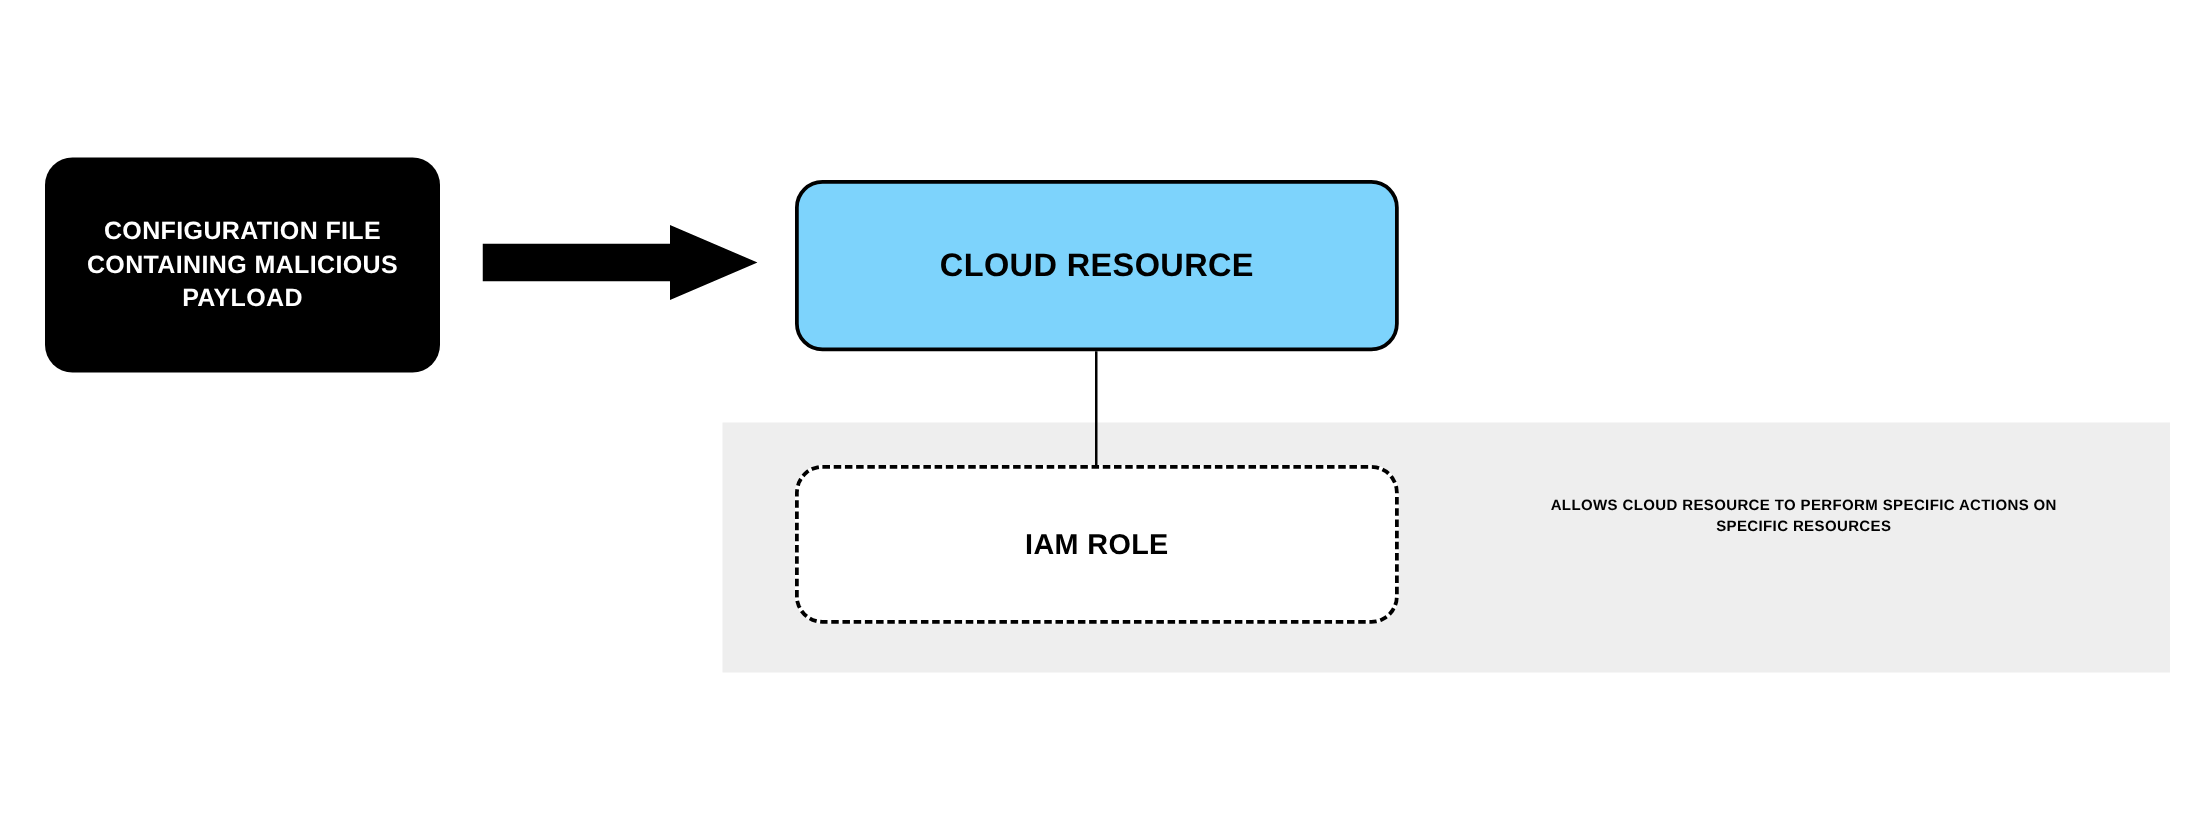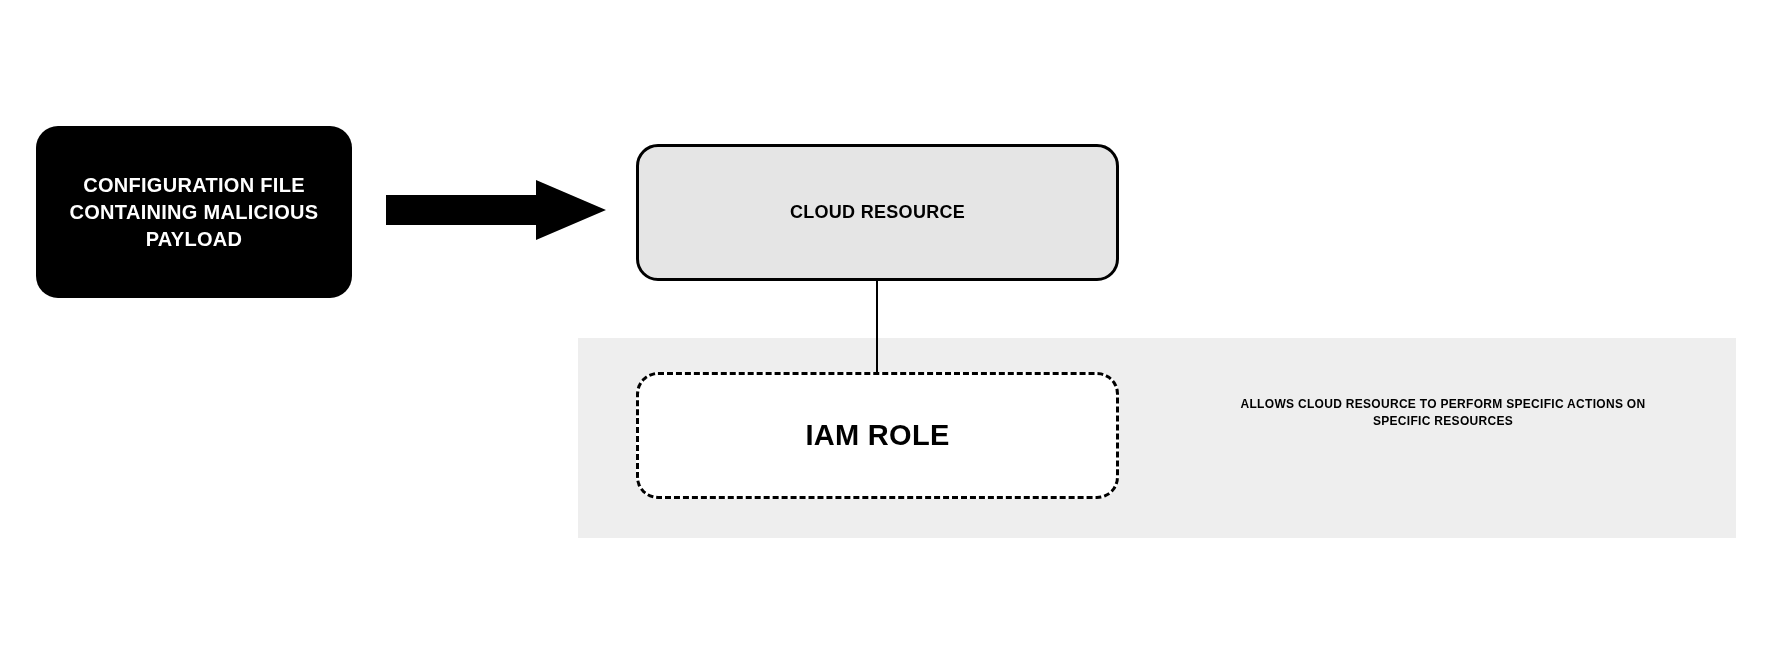--- a/index.html
+++ b/index.html
@@ -23,42 +23,42 @@
     background: #000;
     color: #fff;
     border-radius: 22px;
     font-size: 20px;
     padding: 10px 28px;
   }
 
   .cloud-box {
     left: 636px; top: 144px;
     width: 483px; height: 137px;
-    background: #e5e5e5;
+    background: #7dd3fc;
     color: #000;
     border: 3px solid #000;
     border-radius: 22px;
-    font-size: 18px;
+    font-size: 26px;
   }
 
   .gray-panel {
     position: absolute;
     left: 578px; top: 338px;
     width: 1158px; height: 200px;
     background: #eee;
   }
 
   .iam-box {
     left: 636px; top: 372px;
     width: 483px; height: 127px;
     background: #fff;
     color: #000;
     border: 3px dashed #000;
     border-radius: 22px;
-    font-size: 29px;
+    font-size: 23px;
   }
 
   .desc-text {
     position: absolute;
     left: 1233px; top: 396px;
     width: 420px;
     color: #000;
     font-weight: 800;
     font-size: 12px;
     text-align: center;

